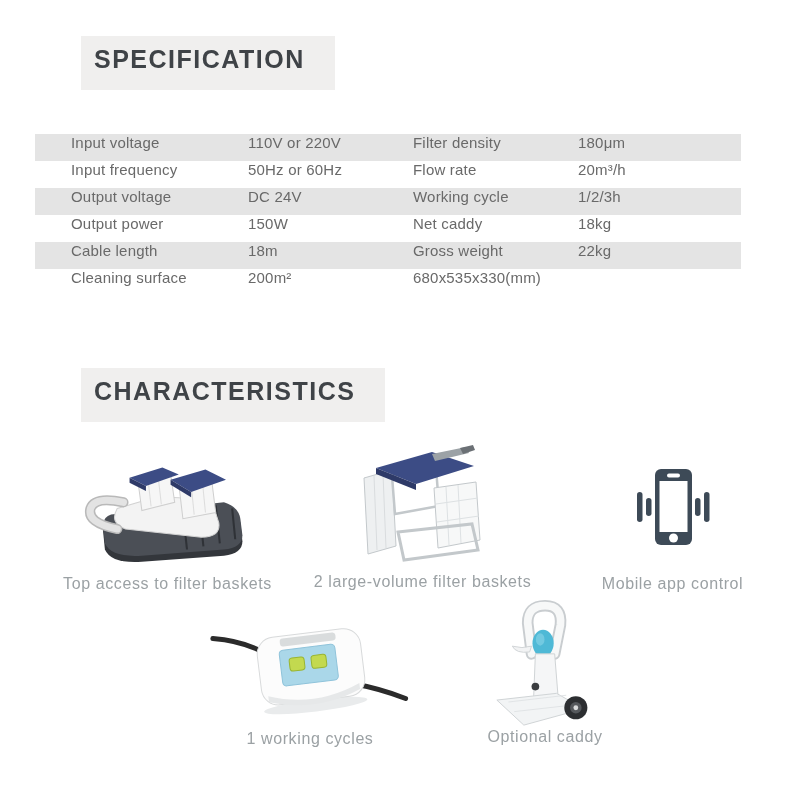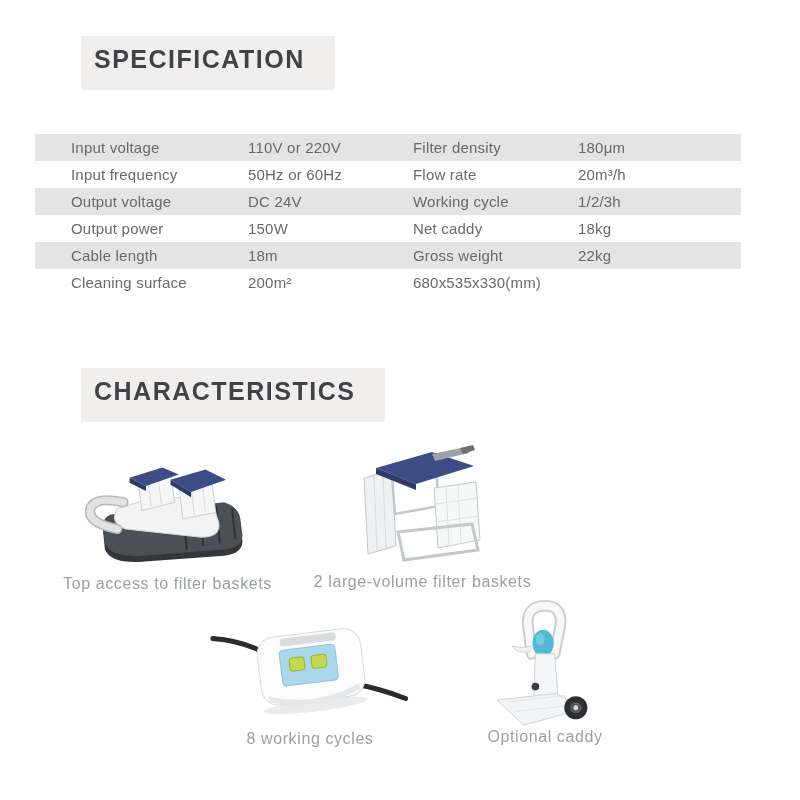--- a/index.html
+++ b/index.html
@@ -31,21 +31,21 @@
     padding:9px 30px 16px 13px;
     margin-left:44px;
   }
   #spec-heading{left:37px;top:36px;}
   #char-heading{left:37px;top:368px;}
 
   .spec-table{
     position:absolute;left:35px;top:134px;width:706px;
     font-size:15px;color:var(--table_text);letter-spacing:0.2px;
   }
-  .spec-row{display:flex;height:27px;align-items:center;}
+  .spec-row{display:flex;height:27px;align-items:flex-start;}
   .spec-row:nth-child(odd){background:var(--row_alt_bg);}
   .cell{white-space:nowrap;overflow:hidden;}
   .c1l{width:177px;padding-left:36px;}
   .c1v{width:165px;}
   .c2l{width:165px;}
   .c2v{flex:1;}
 
   .char-item{position:absolute;text-align:center;}
   .char-img{height:130px;display:flex;align-items:center;justify-content:center;}
   .char-caption{
@@ -168,38 +168,53 @@
         <polygon class="navy" points="36,24 92,8 134,22 76,40"></polygon>
         <polygon class="navy-dark" points="36,24 76,40 76,46 36,30"></polygon>
 
         <polygon points="92,10 126,3 129,9 95,17" fill="#9ca2a6"></polygon>
         <polygon points="120,4 133,1 135,6 123,10" fill="#6b7075"></polygon>
       </svg>
     </div>
     <div class="char-caption">2 large-volume filter baskets</div>
   </div>
 
+  <div class="char-item" id="char-item-3">
+    <div class="char-img">
+      <svg width="84" height="92" viewBox="0 0 84 92">
+        <rect class="slate" x="24" y="5" width="37" height="76" rx="6"></rect>
+        <rect x="36" y="9.5" width="13" height="4" rx="2" fill="#ffffff"></rect>
+        <rect x="28.5" y="17" width="28" height="51" fill="#ffffff"></rect>
+        <circle cx="42.5" cy="74" r="4.5" fill="#ffffff"></circle>
+        <rect class="slate" x="6" y="28" width="5.5" height="30" rx="2.75"></rect>
+        <rect class="slate" x="15" y="34" width="5.5" height="18" rx="2.75"></rect>
+        <rect class="slate" x="64" y="34" width="5.5" height="18" rx="2.75"></rect>
+        <rect class="slate" x="73" y="28" width="5.5" height="30" rx="2.75"></rect>
+      </svg>
+    </div>
+    <div class="char-caption">Mobile app control</div>
+  </div>
 
   <div class="char-item" id="char-item-4">
     <div class="char-img">
       <svg width="200" height="105" viewBox="0 0 200 105">
         <g transform="rotate(-7 100 62)">
           <ellipse cx="102" cy="93" rx="52" ry="6" fill="#e9ebec"></ellipse>
           <path d="M8,14 Q38,20 60,36" fill="none" stroke="#2b2b2b" stroke-width="5" stroke-linecap="round"></path>
           <path d="M142,76 Q168,84 192,97" fill="none" stroke="#2b2b2b" stroke-width="5" stroke-linecap="round"></path>
           <rect x="50" y="20" width="104" height="68" rx="17" fill="#fcfcfc" stroke="#d8dadb"></rect>
           <path d="M56,78 Q102,95 148,76 L148,82 Q102,100 56,84 Z" fill="#e6e8e9"></path>
           <rect x="74" y="22.5" width="56" height="8" rx="3" fill="#d9dcdd"></rect>
           <rect class="panel-blue" x="72" y="34" width="56" height="36" rx="4"></rect>
           <rect class="btn-green" x="81" y="43" width="15" height="13" rx="3"></rect>
           <rect class="btn-green" x="103" y="43" width="15" height="13" rx="3"></rect>
         </g>
       </svg>
     </div>
-    <div class="char-caption">8 working cycles</div>
+    <div class="char-caption">1 working cycles</div>
   </div>
 
   <div class="char-item" id="char-item-5">
     <div class="char-img">
       <svg width="121" height="130" viewBox="0 0 125 135">
 
         <path d="M48,58 L44,26 Q44,8 62,8 Q80,8 78,28 L72,58" fill="none" stroke="#c9cdd0" stroke-width="12" stroke-linecap="round"></path>
         <path d="M48,58 L44,26 Q44,8 62,8 Q80,8 78,28 L72,58" fill="none" stroke="#f7f8f8" stroke-width="8" stroke-linecap="round"></path>
 
         <ellipse class="teal" cx="60" cy="47" rx="11" ry="14"></ellipse>

